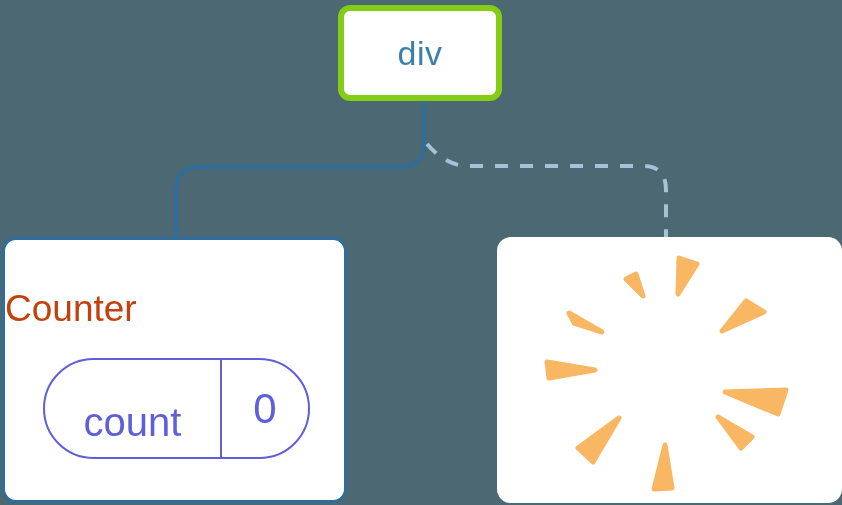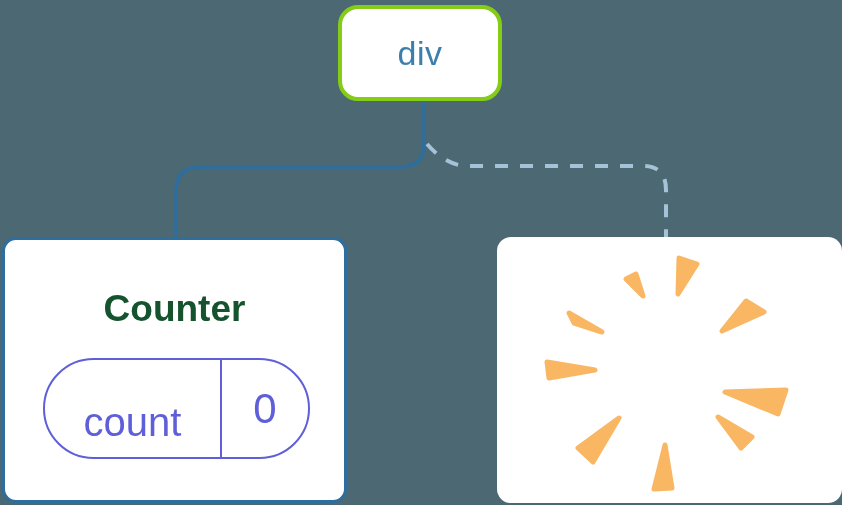--- a/index.html
+++ b/index.html
@@ -19,43 +19,43 @@
     width: 842px; height: 505px;
   }
   .node {
     position: absolute;
     background: #ffffff;
     box-sizing: border-box;
   }
   .root-node {
     left: 338px; top: 5px;
     width: 164px; height: 96px;
-    border: 4px solid #84cc16;
-    border-radius: 20px;
+    border: 6px solid #84cc16;
+    border-radius: 12px;
     display: flex; align-items: center; justify-content: center;
   }
   .root-node .root-label {
     color: #3D7FAC;
     font-size: 34px;
     font-weight: 500;
     letter-spacing: 0.5px;
   }
   .counter-node {
     left: 2px; top: 237px;
     width: 345px; height: 266px;
     border: 3px solid #2D6E9E;
     border-radius: 14px;
   }
   .counter-title {
     position: absolute;
     left: 0; right: 0; top: 48px;
-    text-align: center;
-    color: #14532d;
+    text-align: left;
+    color: #c2410c;
     font-size: 37px;
-    font-weight: 700;
+    font-weight: 400;
   }
   .state-pill {
     position: absolute;
     left: 38px; top: 118px;
     width: 267px; height: 101px;
     border: 2px solid #5F5FD9;
     border-radius: 53px;
     box-sizing: border-box;
     display: flex;
     background: #ffffff;

